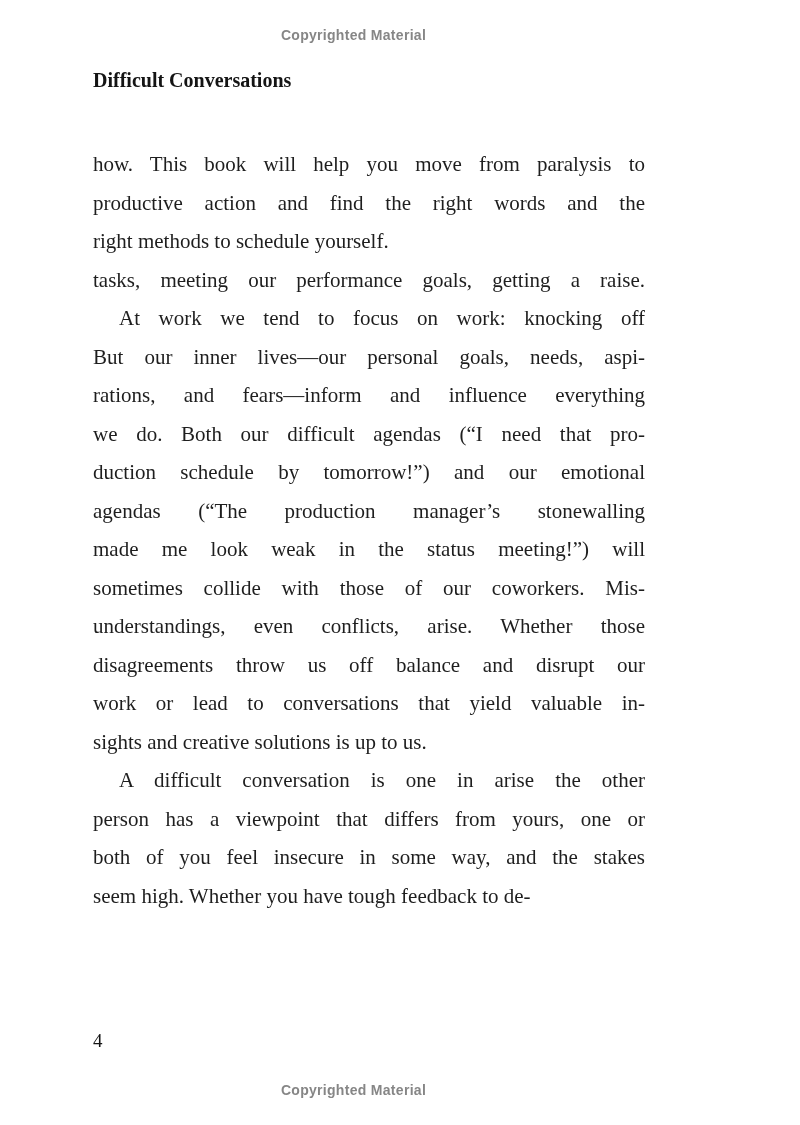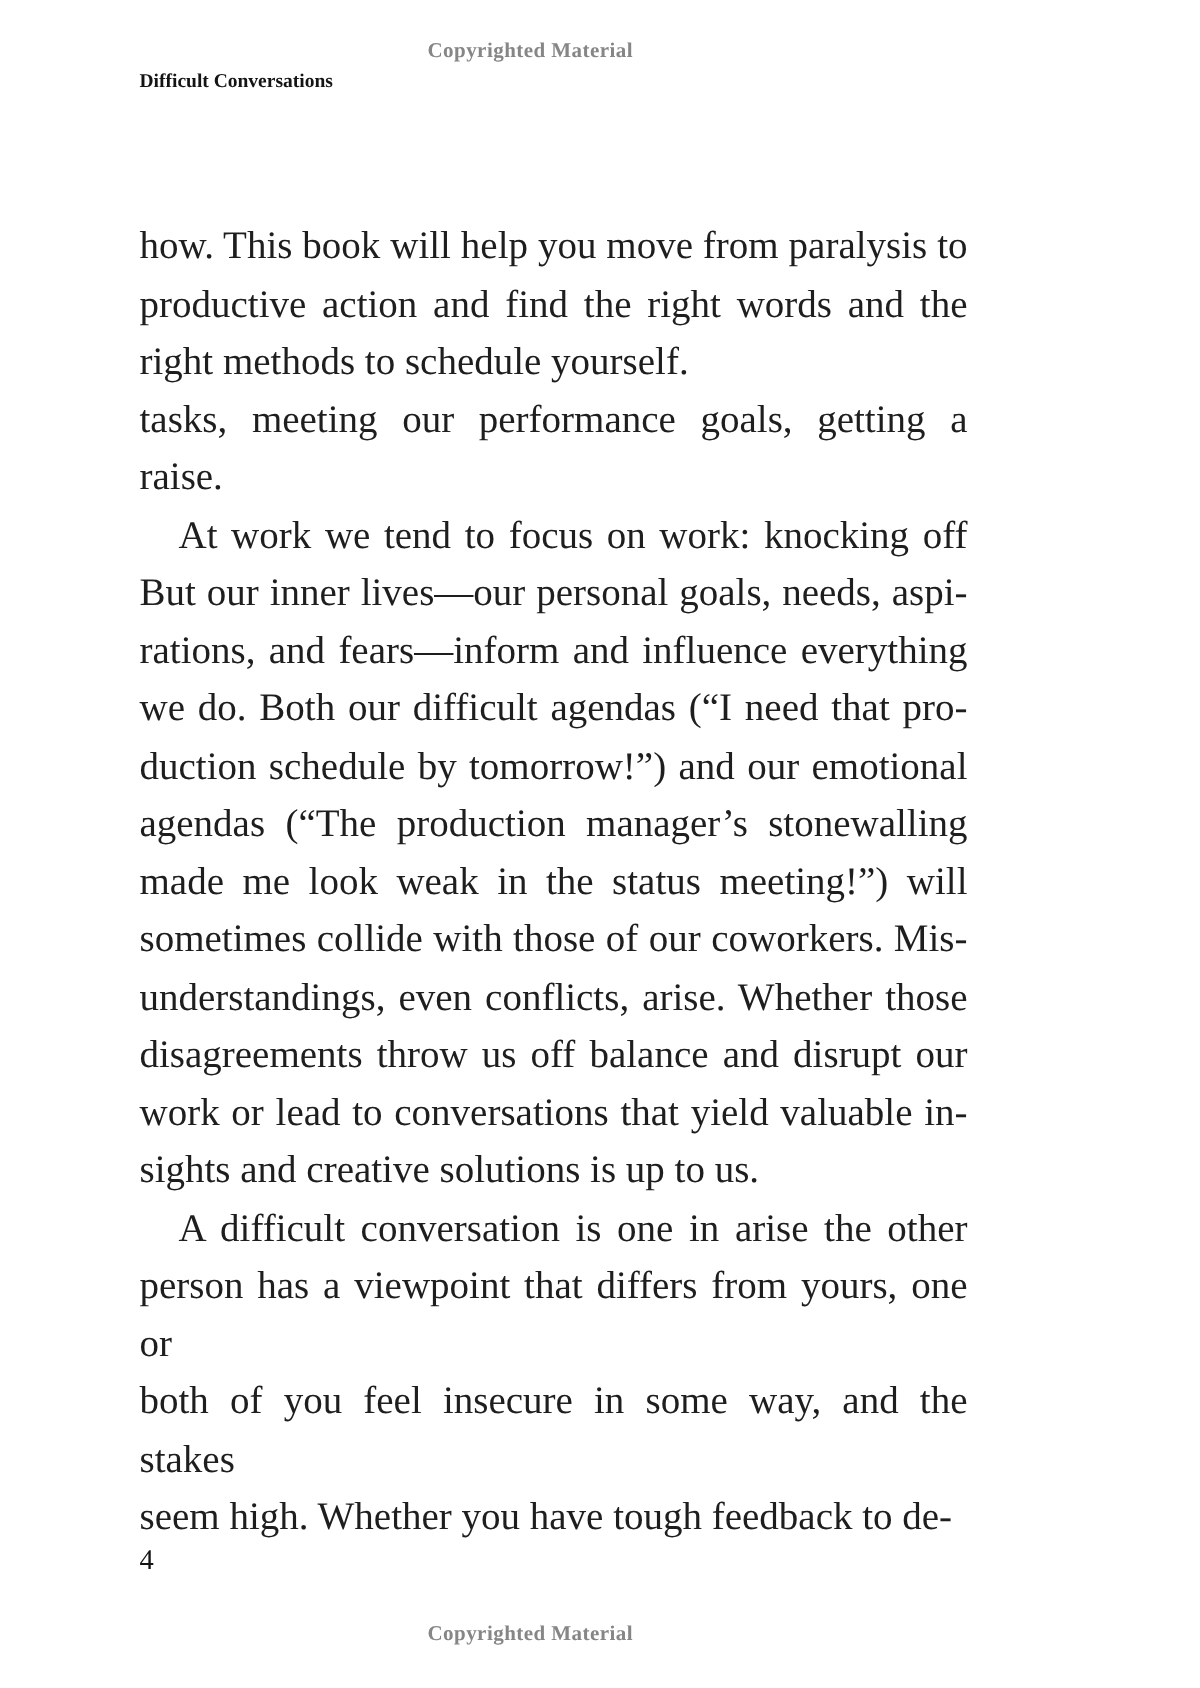--- a/index.html
+++ b/index.html
@@ -14,42 +14,42 @@
     background: #ffffff;
     overflow: hidden;
     font-family: "Liberation Serif", "DejaVu Serif", serif;
     color: #1e1e1e;
   }
   .watermark {
     position: absolute;
     left: 0;
     width: 707px;
     text-align: center;
-    font-family: Liberation Serif, serif;
+    font-family: Liberation Sans, sans-serif;
     font-weight: 700;
     font-size: 14px;
     letter-spacing: 0.3px;
     color: #868686;
   }
   .watermark.top { top: 27px; }
   .watermark.bottom { top: 1082px; }
   .running-header {
     position: absolute;
     left: 93px;
-    top: 46px;
-    font-size: 13px;
+    top: 69px;
+    font-size: 20px;
     font-weight: 700;
     color: #141414;
   }
   .body-text {
     position: absolute;
     left: 93px;
     top: 145px;
     width: 552px;
-    font-size: 26px;
+    font-size: 21px;
   }
   .bline {
     line-height: 38.5px;
     text-align: justify;
     text-align-last: justify;
     color: #1e1e1e;
   }
   .bline.last {
     text-align-last: left;
   }

